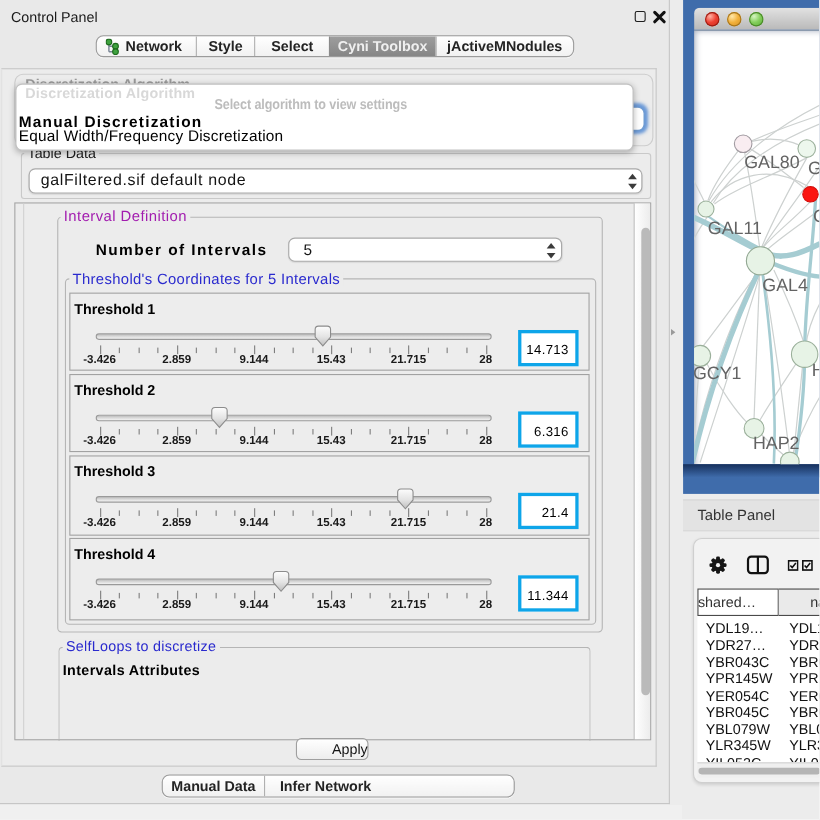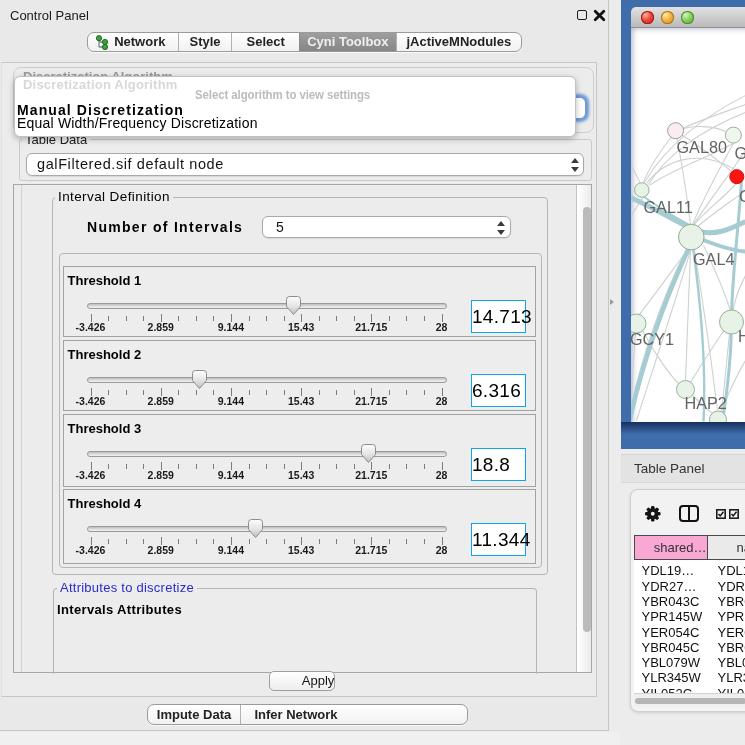--- a/index.html
+++ b/index.html
@@ -17,22 +17,22 @@
 .spin .up{top:0;border-bottom:5px solid #3b3b3b}
 .spin .dn{bottom:0;border-top:5px solid #3b3b3b}
 .gborder{position:absolute;border:1px solid #b5b5b5;border-radius:4px}
 .glabel{position:absolute;background:#ececec;padding:0 3px;font-size:13px;line-height:13px}
 .tpanel{position:absolute;border:1px solid #a2a2a2;background:#ededed}
 .blab{font-weight:bold;font-size:13px;color:#000}
 .track{position:absolute;height:6px;border:1px solid #9a9a9a;border-radius:3px;
  background:linear-gradient(#bdbdbd 0%,#d9d9d9 45%,#f3f3f3 100%)}
 .tick{position:absolute;width:1px;background:#7d7d7d}
 .tlab{position:absolute;width:60px;text-align:center;font-size:10.5px;font-weight:bold;color:#1a1a1a}
-.vbox{position:absolute;width:55px;height:33px;background:#fff;border:1px solid #0ea5e9;
- font-size:19px;letter-spacing:.3px;color:#000;text-align:left;padding-right:6px;line-height:31px}
+.vbox{position:absolute;width:55px;height:33px;background:#fff;border:3px solid #0ea5e9;
+ font-size:12px;letter-spacing:.3px;color:#000;text-align:right;padding-right:6px;line-height:31px}
 </style></head><body>
 <div id="page">
 
 <div class="ab" style="left:0;top:0;width:609px;height:731px;background:#e9e9e9;border-right:1px solid #c6c6c6;border-bottom:1px solid #c6c6c6"></div>
 <div class="ab" style="left:10px;top:8px;font-size:13px;color:#1a1a1a">Control Panel</div>
 <div class="ab" style="left:577px;top:10px;width:10px;height:10px;border:1.6px solid #1d1d1d;border-radius:2px"></div>
 <svg class="ab" style="left:593px;top:9px" width="13" height="13">
       <path d="M2.2,2.2 L10.8,10.8 M10.8,2.2 L2.2,10.8" stroke="#111" stroke-width="2.8" stroke-linecap="round"></path>
     </svg>
 <div class="seg" style="left:87px;top:32px;width:435px;height:20px">
@@ -64,28 +64,29 @@
 <div class="combo" style="left:26px;top:153px;width:558px;height:23px;line-height:21px;padding-left:10px;font-size:14.5px;letter-spacing:.6px">galFiltered.sif default node</div>
 <div class="spin" style="left:570.5px;top:158px;height:14px">
       <i class="up"></i>
       <i class="dn"></i>
     </div>
 <div class="ab" style="left:13px;top:184px;width:579px;height:489px;border:1px solid #a6a6a6;background:#ececec"></div>
 <div class="ab" style="left:21px;top:185px;width:1px;height:487px;background:#d2d2d2"></div>
 <div class="ab" style="left:576px;top:185px;width:15px;height:487px;background:linear-gradient(to right,#ffffff,#ececec);border-left:1px solid #c2c2c2"></div>
 <div class="ab" style="left:582.5px;top:207px;width:8.5px;height:425px;background:#bababa;border-radius:4.5px"></div>
 <div class="gborder" style="left:52px;top:197px;width:496px;height:378px"></div>
-<div class="glabel" style="left:55px;top:190px;color:#000000;font-size:13.5px;letter-spacing:.4px">Interval Definition</div>
+<div class="glabel" style="left:55px;top:190px;color:#a21caf;font-size:13.5px;letter-spacing:.4px">Interval Definition</div>
 <div class="ab blab" style="left:87px;top:219px;font-size:14px;letter-spacing:1.3px">Number of Intervals</div>
 <div class="combo" style="left:262px;top:216px;width:249px;height:22px;line-height:20px;padding-left:13px;font-size:14px">5</div>
 <div class="spin" style="left:497px;top:220.5px;height:14px">
       <i class="up"></i>
       <i class="dn"></i>
     </div>
 <div class="gborder" style="left:59px;top:253px;width:483px;height:315px"></div>
+<div class="glabel" style="left:63px;top:246.5px;color:#2a2ace;font-size:13.5px;letter-spacing:.3px">Threshold's Coordinates for 5 Intervals</div>
 <svg width="0" height="0" style="position:absolute">
       <defs>
 <linearGradient id="thg" x1="0" y1="0" x2="0" y2="1">
 <stop offset="0" stop-color="#fdfdfd"></stop>
           <stop offset=".55" stop-color="#e3e3e3"></stop>
           <stop offset="1" stop-color="#bfbfbf"></stop>
 </linearGradient>
       </defs>
     </svg>
 <div class="tpanel" style="left:63px;top:266px;width:473px;height:71px"></div>
@@ -182,21 +183,21 @@
 <div class="tick" style="left:441.5px;top:461.5px;height:8px"></div>
 <div class="tlab" style="left:60.5px;top:469px">-3.426</div>
 <div class="tlab" style="left:130.7px;top:469px">2.859</div>
 <div class="tlab" style="left:200.9px;top:469px">9.144</div>
 <div class="tlab" style="left:271.1px;top:469px">15.43</div>
 <div class="tlab" style="left:341.3px;top:469px">21.715</div>
 <div class="tlab" style="left:411.5px;top:469px">28</div>
 <svg class="ab" style="left:359.5px;top:443px" width="17" height="21">
 <path d="M1.5,4.5 Q1.5,1.5 4.5,1.5 L12.5,1.5 Q15.5,1.5 15.5,4.5 L15.5,11.5 L8.5,19.5 L1.5,11.5 Z" fill="url(#thg)" stroke="#8c8c8c" stroke-width="1"></path>
     </svg>
-<div class="vbox" style="left:471px;top:448px">18.8</div>
+<div class="vbox" style="left:471px;top:448px">21.4</div>
 <div class="tpanel" style="left:63px;top:489px;width:473px;height:75px"></div>
 <div class="ab blab" style="left:67.5px;top:496px">Threshold 4</div>
 <div class="track" style="left:87px;top:526px;width:360px"></div>
 <div class="tick" style="left:90.5px;top:536.5px;height:8px"></div>
 <div class="tick" style="left:108.0px;top:538.5px;height:5px"></div>
 <div class="tick" style="left:125.6px;top:538.5px;height:5px"></div>
 <div class="tick" style="left:143.2px;top:538.5px;height:5px"></div>
 <div class="tick" style="left:160.7px;top:536.5px;height:8px"></div>
 <div class="tick" style="left:178.2px;top:538.5px;height:5px"></div>
 <div class="tick" style="left:195.8px;top:538.5px;height:5px"></div>
@@ -218,25 +219,25 @@
 <div class="tlab" style="left:130.7px;top:544px">2.859</div>
 <div class="tlab" style="left:200.9px;top:544px">9.144</div>
 <div class="tlab" style="left:271.1px;top:544px">15.43</div>
 <div class="tlab" style="left:341.3px;top:544px">21.715</div>
 <div class="tlab" style="left:411.5px;top:544px">28</div>
 <svg class="ab" style="left:247.0px;top:518px" width="17" height="21">
 <path d="M1.5,4.5 Q1.5,1.5 4.5,1.5 L12.5,1.5 Q15.5,1.5 15.5,4.5 L15.5,11.5 L8.5,19.5 L1.5,11.5 Z" fill="url(#thg)" stroke="#8c8c8c" stroke-width="1"></path>
     </svg>
 <div class="vbox" style="left:471px;top:523px">11.344</div>
 <div class="gborder" style="left:53px;top:587.5px;width:484px;height:86px;border-bottom:none;border-radius:4px 4px 0 0"></div>
-<div class="glabel" style="left:57px;top:581px;color:#2a2ace;letter-spacing:.25px">Attributes to discretize</div>
+<div class="glabel" style="left:57px;top:581px;color:#2a2ace;letter-spacing:.25px">SelfLoops to discretize</div>
 <div class="ab blab" style="left:57px;top:601.5px;font-size:13px;letter-spacing:.35px">Intervals Attributes</div>
 <div class="ab" style="left:268.8px;top:671px;width:66.5px;height:19.5px;border:1px solid #9f9f9f;border-radius:5px;background:linear-gradient(#ffffff,#ededed);font-size:13px;color:#141414;text-align:right;line-height:18px">Apply</div>
 <div class="seg" style="left:147px;top:703.5px;width:321px;height:21.5px">
-<div style="width:92px;line-height:20px">Impute Data</div>
+<div style="width:92px;line-height:20px">Manual Data</div>
 <div style="width:111px;line-height:20px">Infer Network</div>
 </div>
 <div class="ab" style="left:0;top:731.5px;width:620px;height:13.5px;background:#f0f0f0"></div>
 <div class="ab" style="left:610px;top:299px;width:0;height:0;border-top:3.5px solid transparent;border-bottom:3.5px solid transparent;border-left:4.5px solid #9a9a9a"></div>
 <div class="ab" style="left:620.5px;top:0;width:124.5px;height:449px;background:#3f6cab"></div>
 <div class="ab" style="left:630.5px;top:7px;width:114.5px;height:20.5px;background:linear-gradient(#e2e2e2,#b9b9b9);border-bottom:1px solid #8f8f8f;border-top-left-radius:5px"></div>
 <div class="ab" style="left:641.2px;top:11px;width:12.6px;height:12.6px;border-radius:50%;background:radial-gradient(circle at 35% 30%,#ffb3a6 0%,#ee4133 45%,#c2281c 100%);box-shadow:inset 0 0 0 1px #9c1d13"></div>
 <div class="ab" style="left:661.1px;top:11px;width:12.6px;height:12.6px;border-radius:50%;background:radial-gradient(circle at 35% 30%,#ffe7a8 0%,#f2b13c 45%,#cf8c1f 100%);box-shadow:inset 0 0 0 1px #a5741b"></div>
 <div class="ab" style="left:681.0px;top:11px;width:12.6px;height:12.6px;border-radius:50%;background:radial-gradient(circle at 35% 30%,#d6f5c2 0%,#84cf5c 45%,#55a832 100%);box-shadow:inset 0 0 0 1px #4a8a28"></div>
 <div class="ab" style="left:630.5px;top:27.5px;width:114.5px;height:394px;background:#fff;box-shadow:inset 4px 3px 6px -3px rgba(25,45,85,.4)"></div>
@@ -322,21 +323,21 @@
 <div class="ab" style="left:679px;top:504.5px;width:20px;height:17.5px;border:2.3px solid #111;border-radius:4px"></div>
 <div class="ab" style="left:688px;top:506px;width:2.2px;height:14.5px;background:#111"></div>
 <svg class="ab" style="left:716px;top:509px" width="10" height="10">
       <rect x="0.8" y="0.8" width="8.4" height="8.4" fill="none" stroke="#111" stroke-width="1.5"></rect>
       <path d="M2.5,5 L4.2,7 L7.5,2.8" fill="none" stroke="#111" stroke-width="1.4"></path>
     </svg>
 <svg class="ab" style="left:729px;top:509px" width="10" height="10">
       <rect x="0.8" y="0.8" width="8.4" height="8.4" fill="none" stroke="#111" stroke-width="1.5"></rect>
       <path d="M2.5,5 L4.2,7 L7.5,2.8" fill="none" stroke="#111" stroke-width="1.4"></path>
     </svg>
-<div class="ab" style="left:633.5px;top:534.5px;width:74px;height:25px;background:#f9a8d4;border:1px solid #4a4a4a;font-size:13px;color:#333;text-align:right;line-height:23px">shared…</div>
+<div class="ab" style="left:633.5px;top:534.5px;width:74px;height:25px;background:#ffffff;border:1px solid #4a4a4a;font-size:13px;color:#333;text-align:left;line-height:23px">shared…</div>
 <div class="ab" style="left:707.5px;top:534.5px;width:38px;height:25px;background:#eaeaea;border-top:1px solid #4a4a4a;border-bottom:1px solid #4a4a4a;overflow:hidden">
       <span style="position:absolute;left:29px;top:4px;font-size:13px;color:#333">nam</span>
     </div>
 <div class="ab" style="left:633.5px;top:559.5px;width:111.5px;height:133.4px;background:#fff;overflow:hidden">
 <div style="position:absolute;left:8px;top:3.8px;font-size:13px;color:#111;white-space:nowrap">YDL19…</div>
 <div style="position:absolute;left:84px;top:3.8px;font-size:13px;color:#111;white-space:nowrap">YDL1</div>
 <div style="position:absolute;left:8px;top:19.1px;font-size:13px;color:#111;white-space:nowrap">YDR27…</div>
 <div style="position:absolute;left:84px;top:19.1px;font-size:13px;color:#111;white-space:nowrap">YDR2</div>
 <div style="position:absolute;left:8px;top:34.4px;font-size:13px;color:#111;white-space:nowrap">YBR043C</div>
 <div style="position:absolute;left:84px;top:34.4px;font-size:13px;color:#111;white-space:nowrap">YBR0</div>

